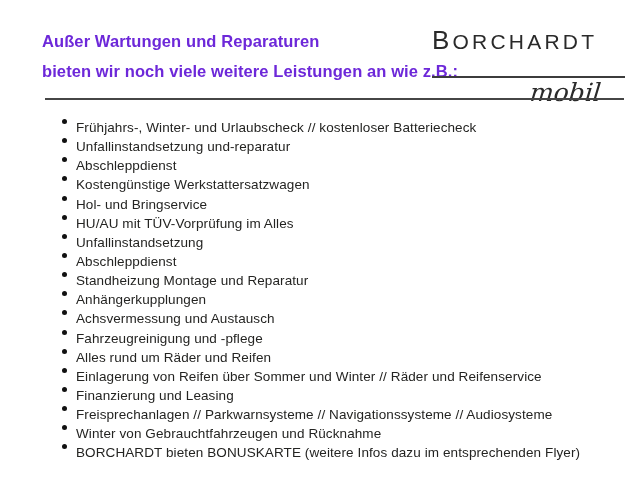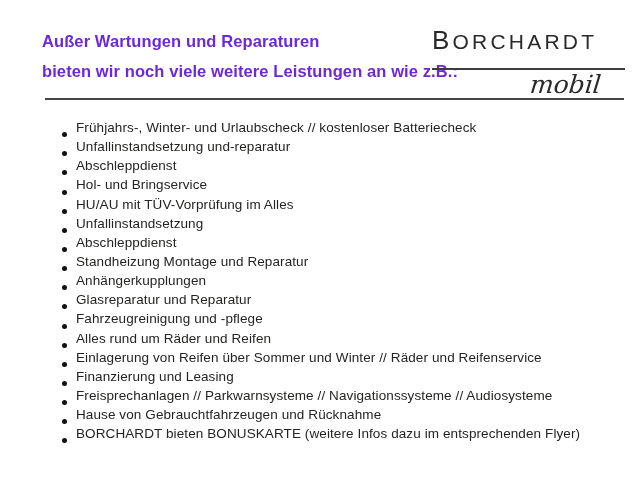--- a/index.html
+++ b/index.html
@@ -39,21 +39,21 @@
     width: 193px;
   }
   .logo-wordmark {
     display: block;
     font-size: 21px;
     font-weight: 500;
     letter-spacing: 3.2px;
     color: #2a2a2a;
     text-align: left;
     line-height: 1.18;
-    padding-bottom: 12px;
+    padding-bottom: 20px;
     border-bottom: 2px solid #3c3c3c;
     white-space: nowrap;
   }
   .logo-wordmark::first-letter {
     font-size: 124%;
   }
   .logo-script {
     display: block;
     margin-top: 1px;
     padding-right: 24px;
@@ -79,21 +79,21 @@
   .services-list {
     position: absolute;
     left: 62px;
     top: 118px;
     margin: 0;
     padding: 0;
     list-style: none;
   }
   .services-list li {
     display: flex;
-    align-items: flex-end;
+    align-items: flex-start;
     height: 19.15px;
     font-size: 13.5px;
     line-height: 19.15px;
     color: #242422;
     white-space: nowrap;
   }
   .bullet {
     flex: 0 0 auto;
     width: 5px;
     height: 5px;
@@ -131,20 +131,24 @@
       <li>
         <span class="bullet"></span>
         <span class="item-label">Unfallinstandsetzung und-reparatur</span>
       </li>
       <li>
         <span class="bullet"></span>
         <span class="item-label">Abschleppdienst</span>
       </li>
       <li>
         <span class="bullet"></span>
+        <span class="item-label">Kostengünstige Werkstattersatzwagen</span>
+      </li>
+      <li>
+        <span class="bullet"></span>
         <span class="item-label">Hol- und Bringservice</span>
       </li>
       <li>
         <span class="bullet"></span>
         <span class="item-label">HU/AU mit TÜV-Vorprüfung im Alles</span>
       </li>
       <li>
         <span class="bullet"></span>
         <span class="item-label">Unfallinstandsetzung</span>
       </li>
@@ -155,21 +159,21 @@
       <li>
         <span class="bullet"></span>
         <span class="item-label">Standheizung Montage und Reparatur</span>
       </li>
       <li>
         <span class="bullet"></span>
         <span class="item-label">Anhängerkupplungen</span>
       </li>
       <li>
         <span class="bullet"></span>
-        <span class="item-label">Glasreparatur und Reparatur</span>
+        <span class="item-label">Achsvermessung und Austausch</span>
       </li>
       <li>
         <span class="bullet"></span>
         <span class="item-label">Fahrzeugreinigung und -pflege</span>
       </li>
       <li>
         <span class="bullet"></span>
         <span class="item-label">Alles rund um Räder und Reifen</span>
       </li>
       <li>
@@ -179,21 +183,21 @@
       <li>
         <span class="bullet"></span>
         <span class="item-label">Finanzierung und Leasing</span>
       </li>
       <li>
         <span class="bullet"></span>
         <span class="item-label">Freisprechanlagen // Parkwarnsysteme // Navigationssysteme // Audiosysteme</span>
       </li>
       <li>
         <span class="bullet"></span>
-        <span class="item-label">Hause von Gebrauchtfahrzeugen und Rücknahme</span>
+        <span class="item-label">Winter von Gebrauchtfahrzeugen und Rücknahme</span>
       </li>
       <li>
         <span class="bullet"></span>
         <span class="item-label">BORCHARDT bieten BONUSKARTE (weitere Infos dazu im entsprechenden Flyer)</span>
       </li>
     </ul>
 
 </div>
 
 </body></html>

